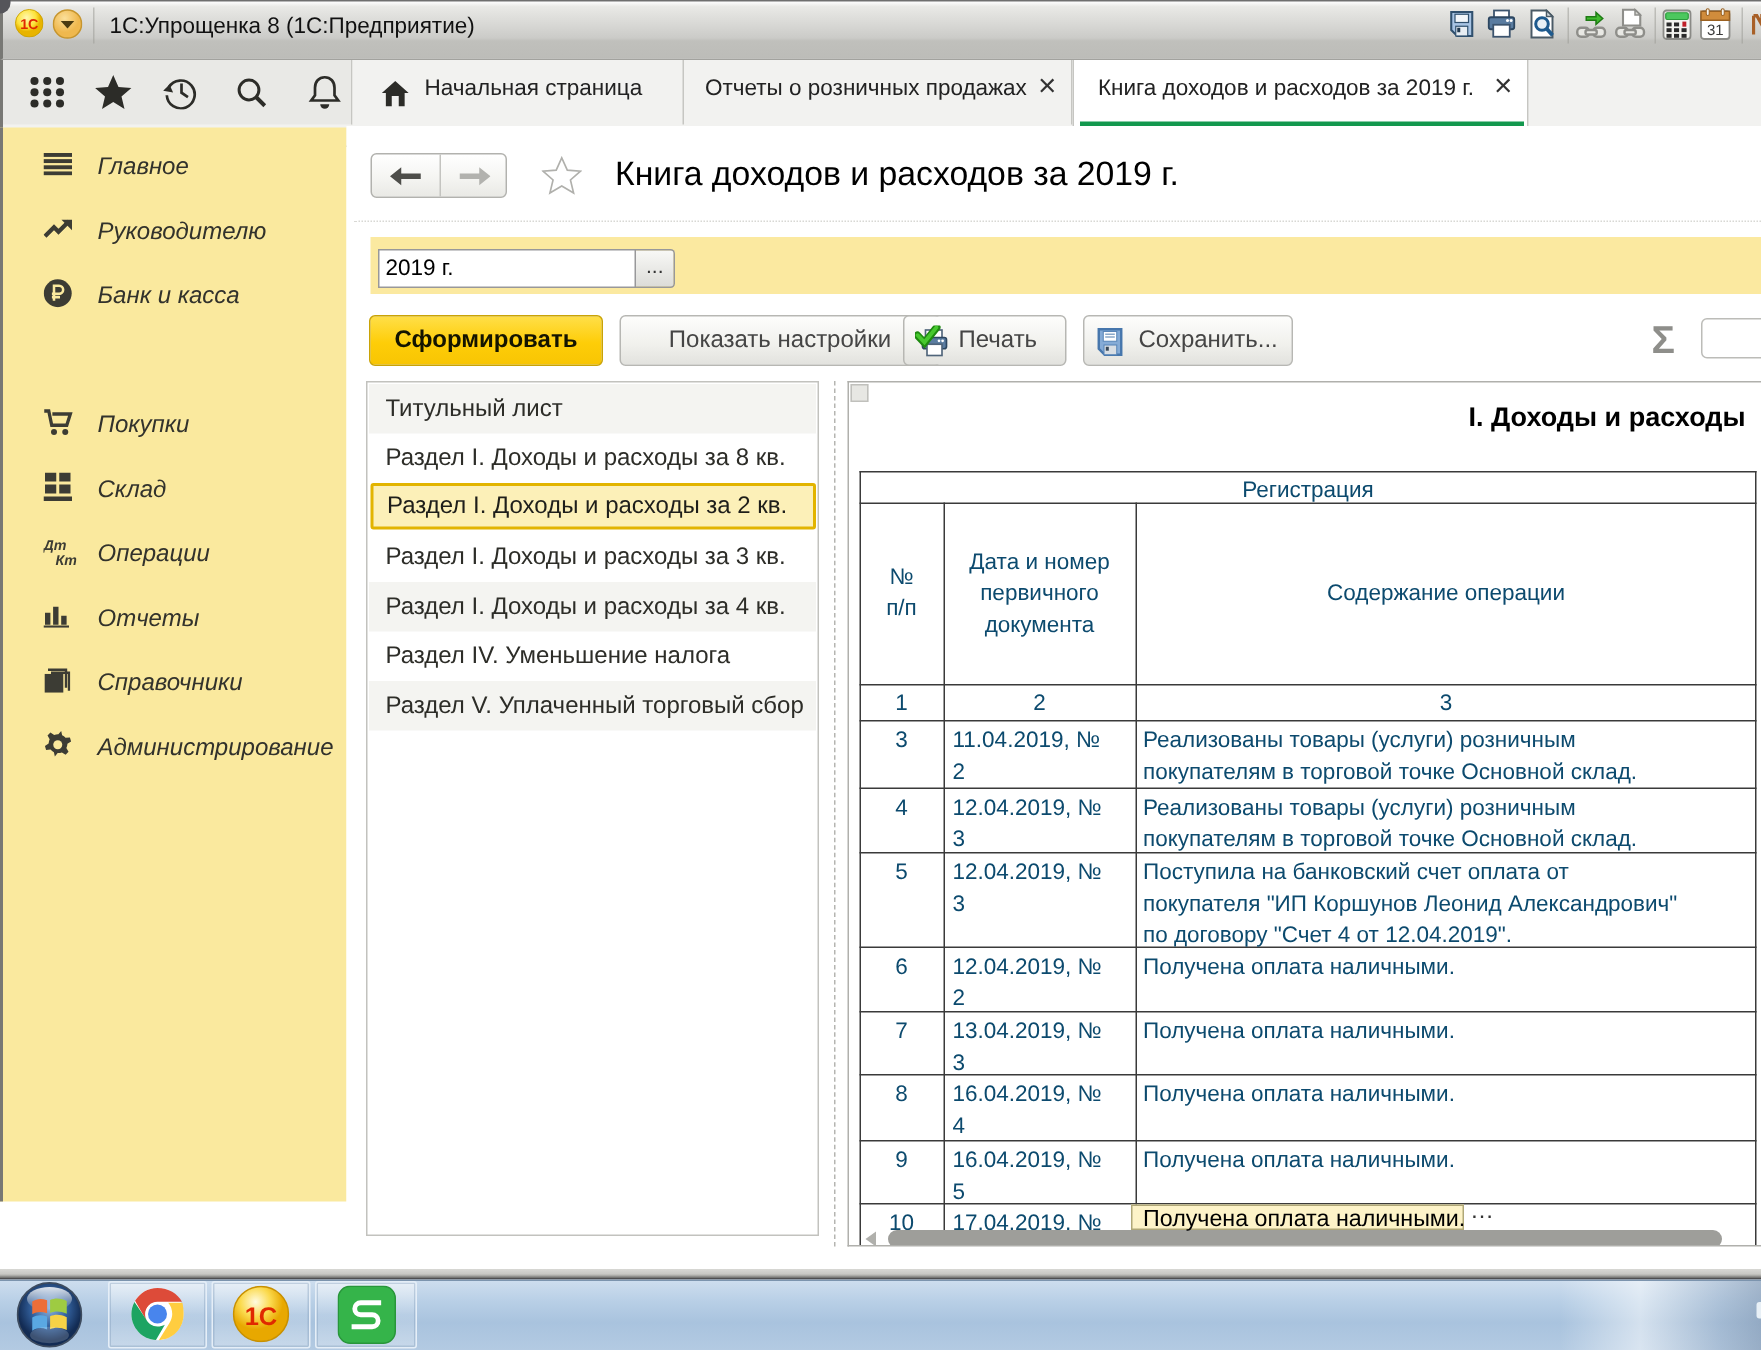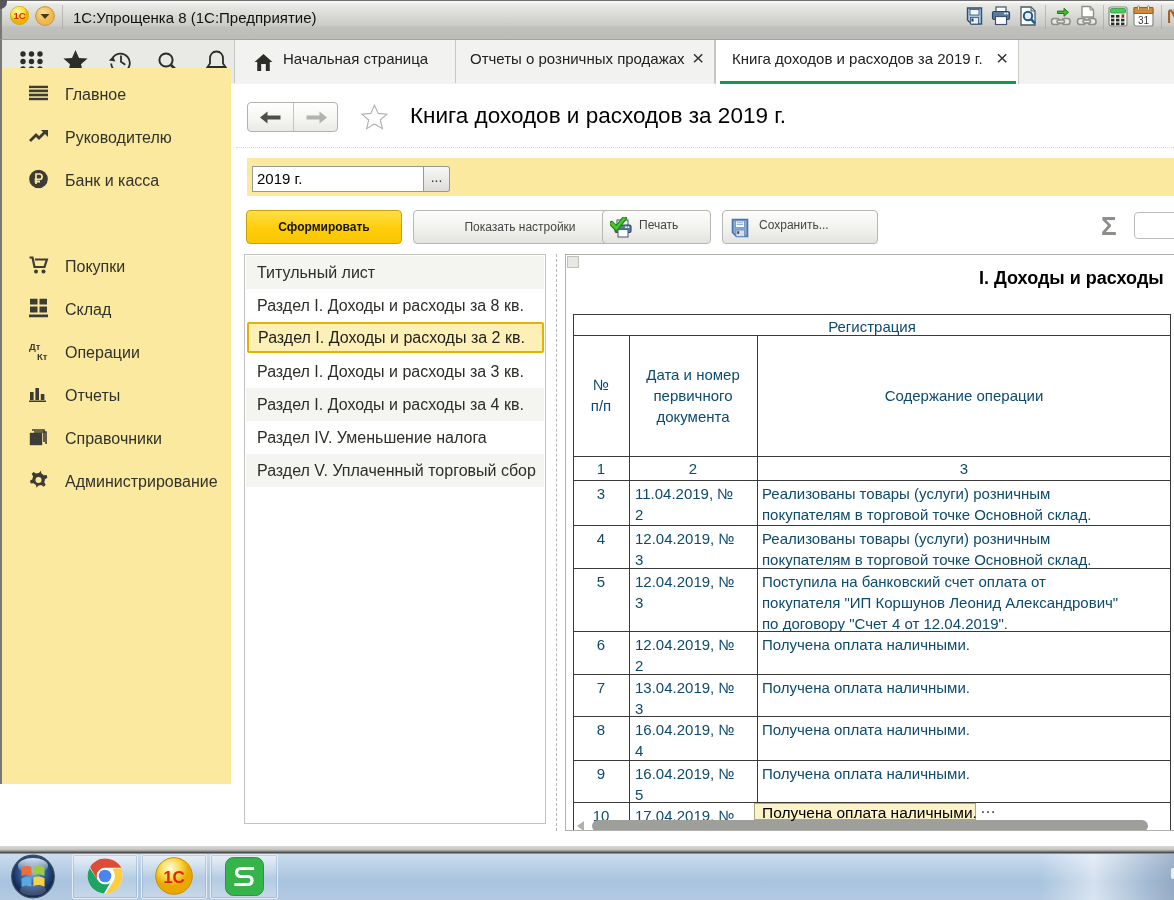--- a/index.html
+++ b/index.html
@@ -15,47 +15,47 @@
 #ttext { position:absolute; left:71px; top:8px; font-size:15px; color:#111; white-space:nowrap; }
 
 
 #tabbar { left:0; top:40px; width:1174px; height:58px; background:#f2f2f0;
   border-left:2px solid #787874; border-bottom:1px solid #b9b9b5; }
 .tab { position:absolute; top:0; height:43px; background:#f2f2f0; border-right:1px solid #c6c6c2; font-size:15px; color:#222; }
 .tab .tx { position:absolute; top:10px; white-space:nowrap; }
 .tabx { position:absolute; top:6px; font-size:21px; color:#333; }
 
 
-#sidebar { left:0; top:68px; width:231px; height:716px; background:#fae99e; border-left:2px solid #787874; }
+#sidebar { left:0; top:85px; width:231px; height:716px; background:#fae99e; border-left:2px solid #787874;font-style:italic; }
 .mi { position:absolute; left:0; width:231px; height:34px; }
 .mi .ic { position:absolute; left:27px; top:50%; transform:translateY(-50%); }
 .mi .tx { position:absolute; left:63px; top:50%; transform:translateY(-50%); font-size:16px; color:#32322c; white-space:nowrap; }
 
 #content { left:231px; top:84px; width:943px; height:762px; background:#fff; }
 
 
 #navgrp { position:absolute; left:16px; top:18px; width:91px; height:30px; border:1px solid #b2b2ae; border-radius:4px;
   background:linear-gradient(#ffffff,#f5f5f2 55%,#e9e9e5); }
 #navgrp .dv { position:absolute; left:45px; top:0; width:1px; height:28px; background:#c4c4c0; }
 #ptitle { position:absolute; left:179px; top:19px; font-size:22.5px; color:#000; white-space:nowrap; }
 
 .dotline { position:absolute; left:5px; top:63px; width:938px; border-top:1px dotted #d8d8d4; }
 
 
 #ybar { position:absolute; left:16px; top:74px; width:927px; height:38px; background:#fbe9a0; }
 #yinput { position:absolute; left:5px; top:8px; width:172px; height:26px; background:#fff; border:1px solid #98989a; font-size:15px; color:#000; padding-left:4px; line-height:24px; }
 #ybtn { position:absolute; left:177px; top:8px; width:26px; height:26px; background:linear-gradient(#f8f8f6,#dcdcd8); border:1px solid #98989a; border-left:none; border-radius:0 3px 3px 0; text-align:center; color:#333; font-size:14px; line-height:20px; }
 
 
-.btn { position:absolute; top:126px; height:34px; border-radius:4px; font-size:12px; color:#2b2b28; text-align:center; }
+.btn { position:absolute; top:126px; height:34px; border-radius:4px; font-size:16px; color:#2b2b28; text-align:center; }
 #bform { left:15px; width:156px; background:linear-gradient(#ffdf48 0%,#fecd08 55%,#f8c503 100%); border:1px solid #c9a306; font-weight:bold; color:#141400; line-height:32px; }
 .gbtn { background:linear-gradient(#fdfdfc 0%,#f0f0ec 60%,#e2e2de 100%); border:1px solid #b7b7b3; color:#454545; }
 #bshow { left:182px; width:214px; line-height:32px; }
 #bprint { left:371px; width:109px;text-align:center; }
-#bsave { left:491px; width:156px; }
+#bsave { left:491px; width:140px; }
 .btn .bic { position:absolute; left:7px; top:7px; }
 #bprint .bt, #bsave .bt { position:absolute; left:36px; top:7px; }
 #sigma { position:absolute; left:870px; top:127px; font-size:26px; color:#8e8e8a; font-weight:bold; }
 #rinput { position:absolute; left:903px; top:128px; width:52px; height:27px; border:1px solid #bcbcb8; border-radius:4px; background:#fff; }
 
 
 #listpanel { position:absolute; left:13px; top:170px; width:302px; height:570px; background:#fff; border:1px solid #c2c2be; }
 .lrow { position:absolute; left:1px; width:298px; height:33px; font-size:16px; color:#2d2d28; }
 .lrow .tx { position:absolute; left:11px; top:50%; transform:translateY(-50%); white-space:nowrap; }
 .zeb { background:#f4f4f1; }

